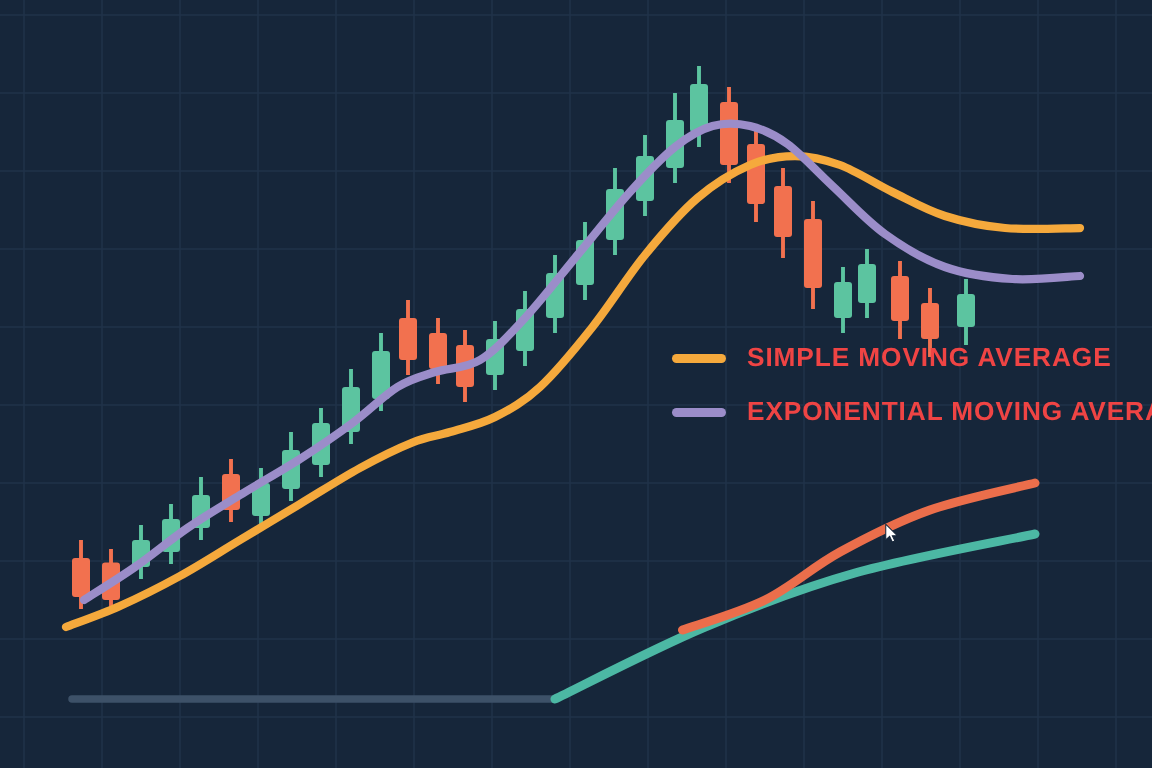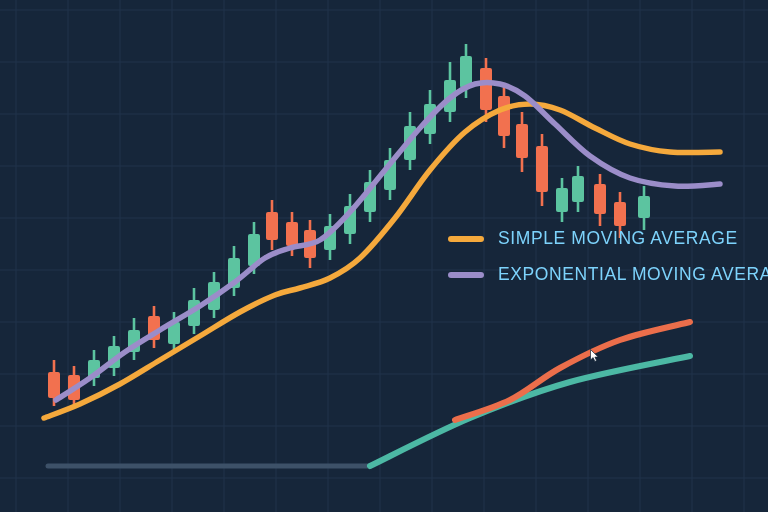--- a/index.html
+++ b/index.html
@@ -38,23 +38,23 @@
     gap: 14px;
     height: 22px;
   }
   .legend-swatch {
     width: 36px;
     height: 6px;
     border-radius: 3px;
     flex: none;
   }
   .legend-label {
-    color: #7dd3fc;
+    color: #ef4444;
     font-size: 17.5px;
-    font-weight: normal;
+    font-weight: bold;
     letter-spacing: 0.6px;
     white-space: nowrap;
     line-height: 1;
   }
   #cursor-pointer {
     position: absolute;
     width: 9px;
     height: 13px;
     pointer-events: none;
   }

